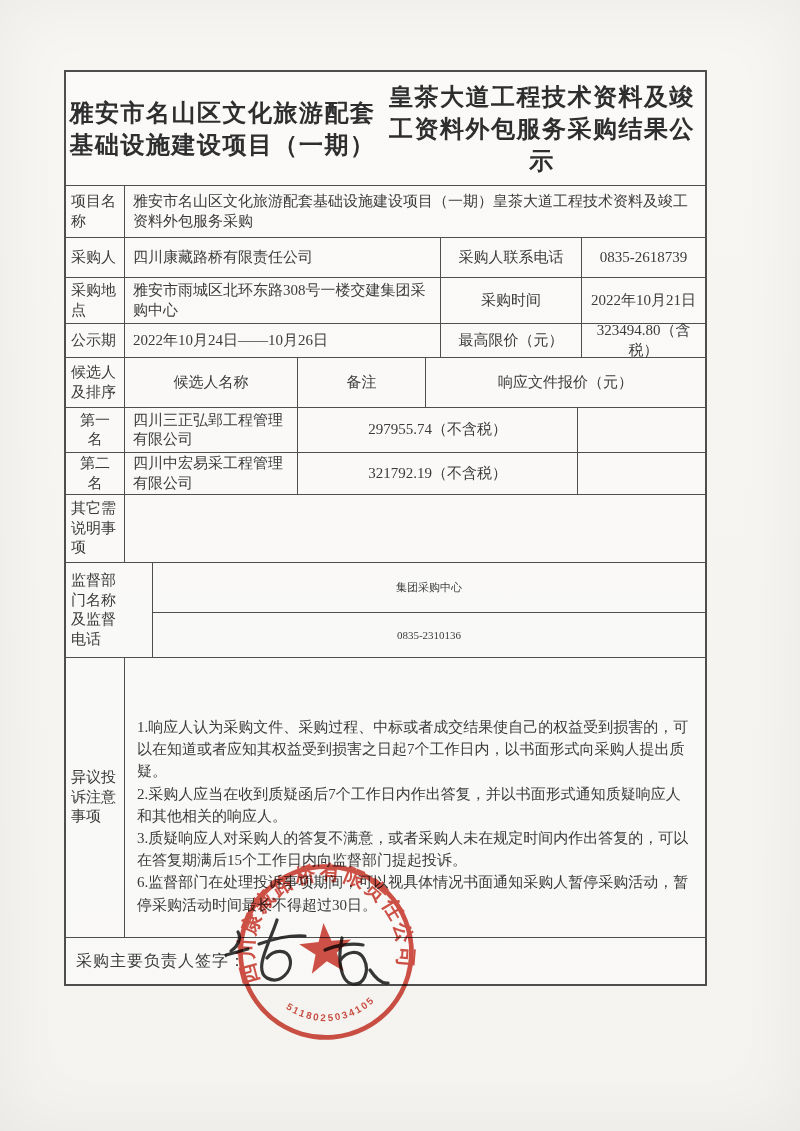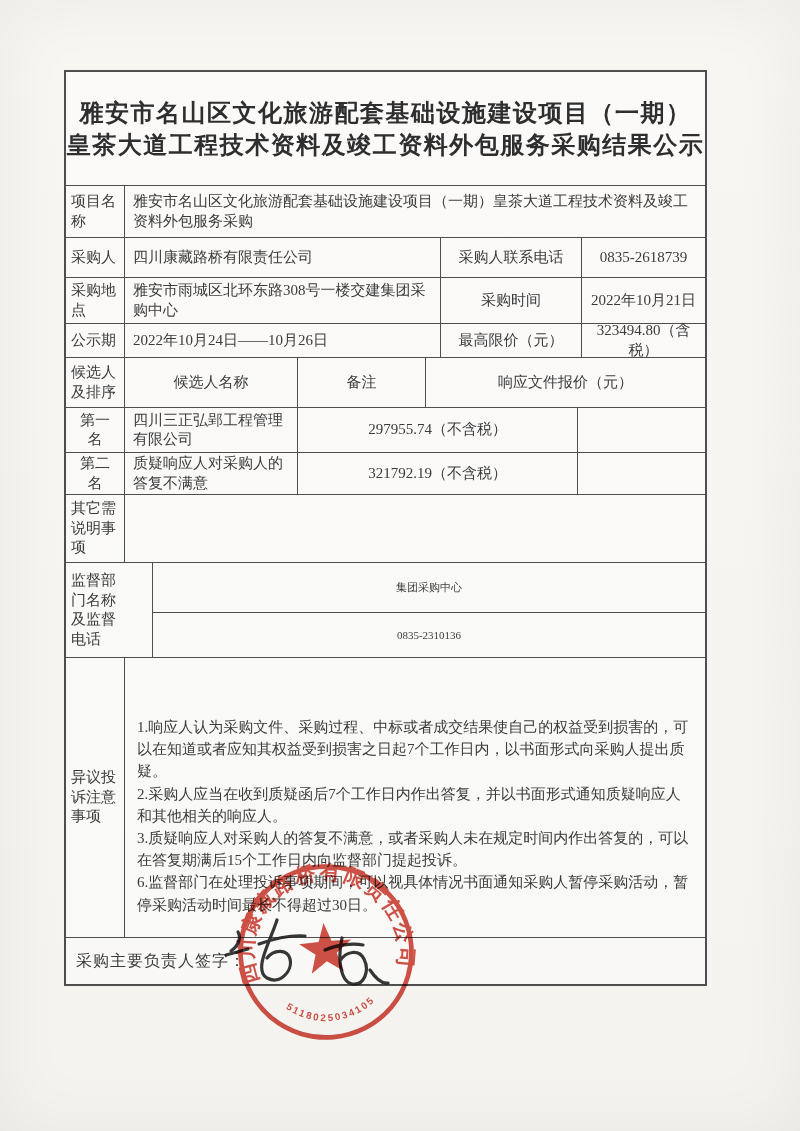--- a/index.html
+++ b/index.html
@@ -23,21 +23,21 @@
   .cell{box-sizing:border-box;border-left:1.5px solid #4e4e4e;display:flex;align-items:center;padding:4px 8px;font-size:15px;line-height:1.3;}
   .cell.cfirst{border-left:none;}
   .label{padding:4px 5px;line-height:1.3;}
   .center{justify-content:center;text-align:center;}
   .w1{width:58px;flex:0 0 58px;}
   .w2a{width:316px;flex:0 0 316px;}
   .w3a{width:141px;flex:0 0 141px;}
   .w2b{width:173px;flex:0 0 173px;}
   .w3b{width:280px;flex:0 0 280px;}
   .grow{flex:1 1 auto;min-width:0;}
-  .r-title{height:113px;flex-direction:column;display:flex;justify-content:center;align-items:center;}
+  .r-title{height:113px;display:flex;justify-content:center;align-items:center;}
   .r-title .tline{
     font-family:"Liberation Sans","DejaVu Sans",sans-serif;
     font-weight:bold;font-size:24px;letter-spacing:1.5px;color:#2e2e2e;text-align:center;
   }
   .h52{height:52px;} .h40{height:40px;justify-content:flex-end;} .h46{height:46px;} .h34{height:34px;}
   .h50{height:50px;} .h45{height:45px;} .h42{height:42px;} .h68{height:68px;}
   .h95{height:95px;gap:28px;} .h280{height:280px;} .h47{height:47px;}
   .top-align{align-items:flex-start;}
   .sup-val{flex-direction:column;padding:0;align-items:stretch;}
   .sup-sub{flex:50 0 0;display:flex;align-items:center;justify-content:center;font-size:11px;}
@@ -95,21 +95,21 @@
 
     <div class="row h45">
       <div class="cell cfirst w1 center">第一名</div>
       <div class="cell w2b">四川三正弘郢工程管理有限公司</div>
       <div class="cell w3b center">297955.74（不含税）</div>
       <div class="cell grow"></div>
     </div>
 
     <div class="row h42">
       <div class="cell cfirst w1 center">第二名</div>
-      <div class="cell w2b">质疑响应人对采购人的答复不满意</div>
+      <div class="cell w2b">四川中宏易采工程管理有限公司</div>
       <div class="cell w3b center">321792.19（不含税）</div>
       <div class="cell grow"></div>
     </div>
 
     <div class="row h68">
       <div class="cell cfirst w1 label top-align">其它需说明事项</div>
       <div class="cell grow"></div>
     </div>
 
     <div class="row h95">

